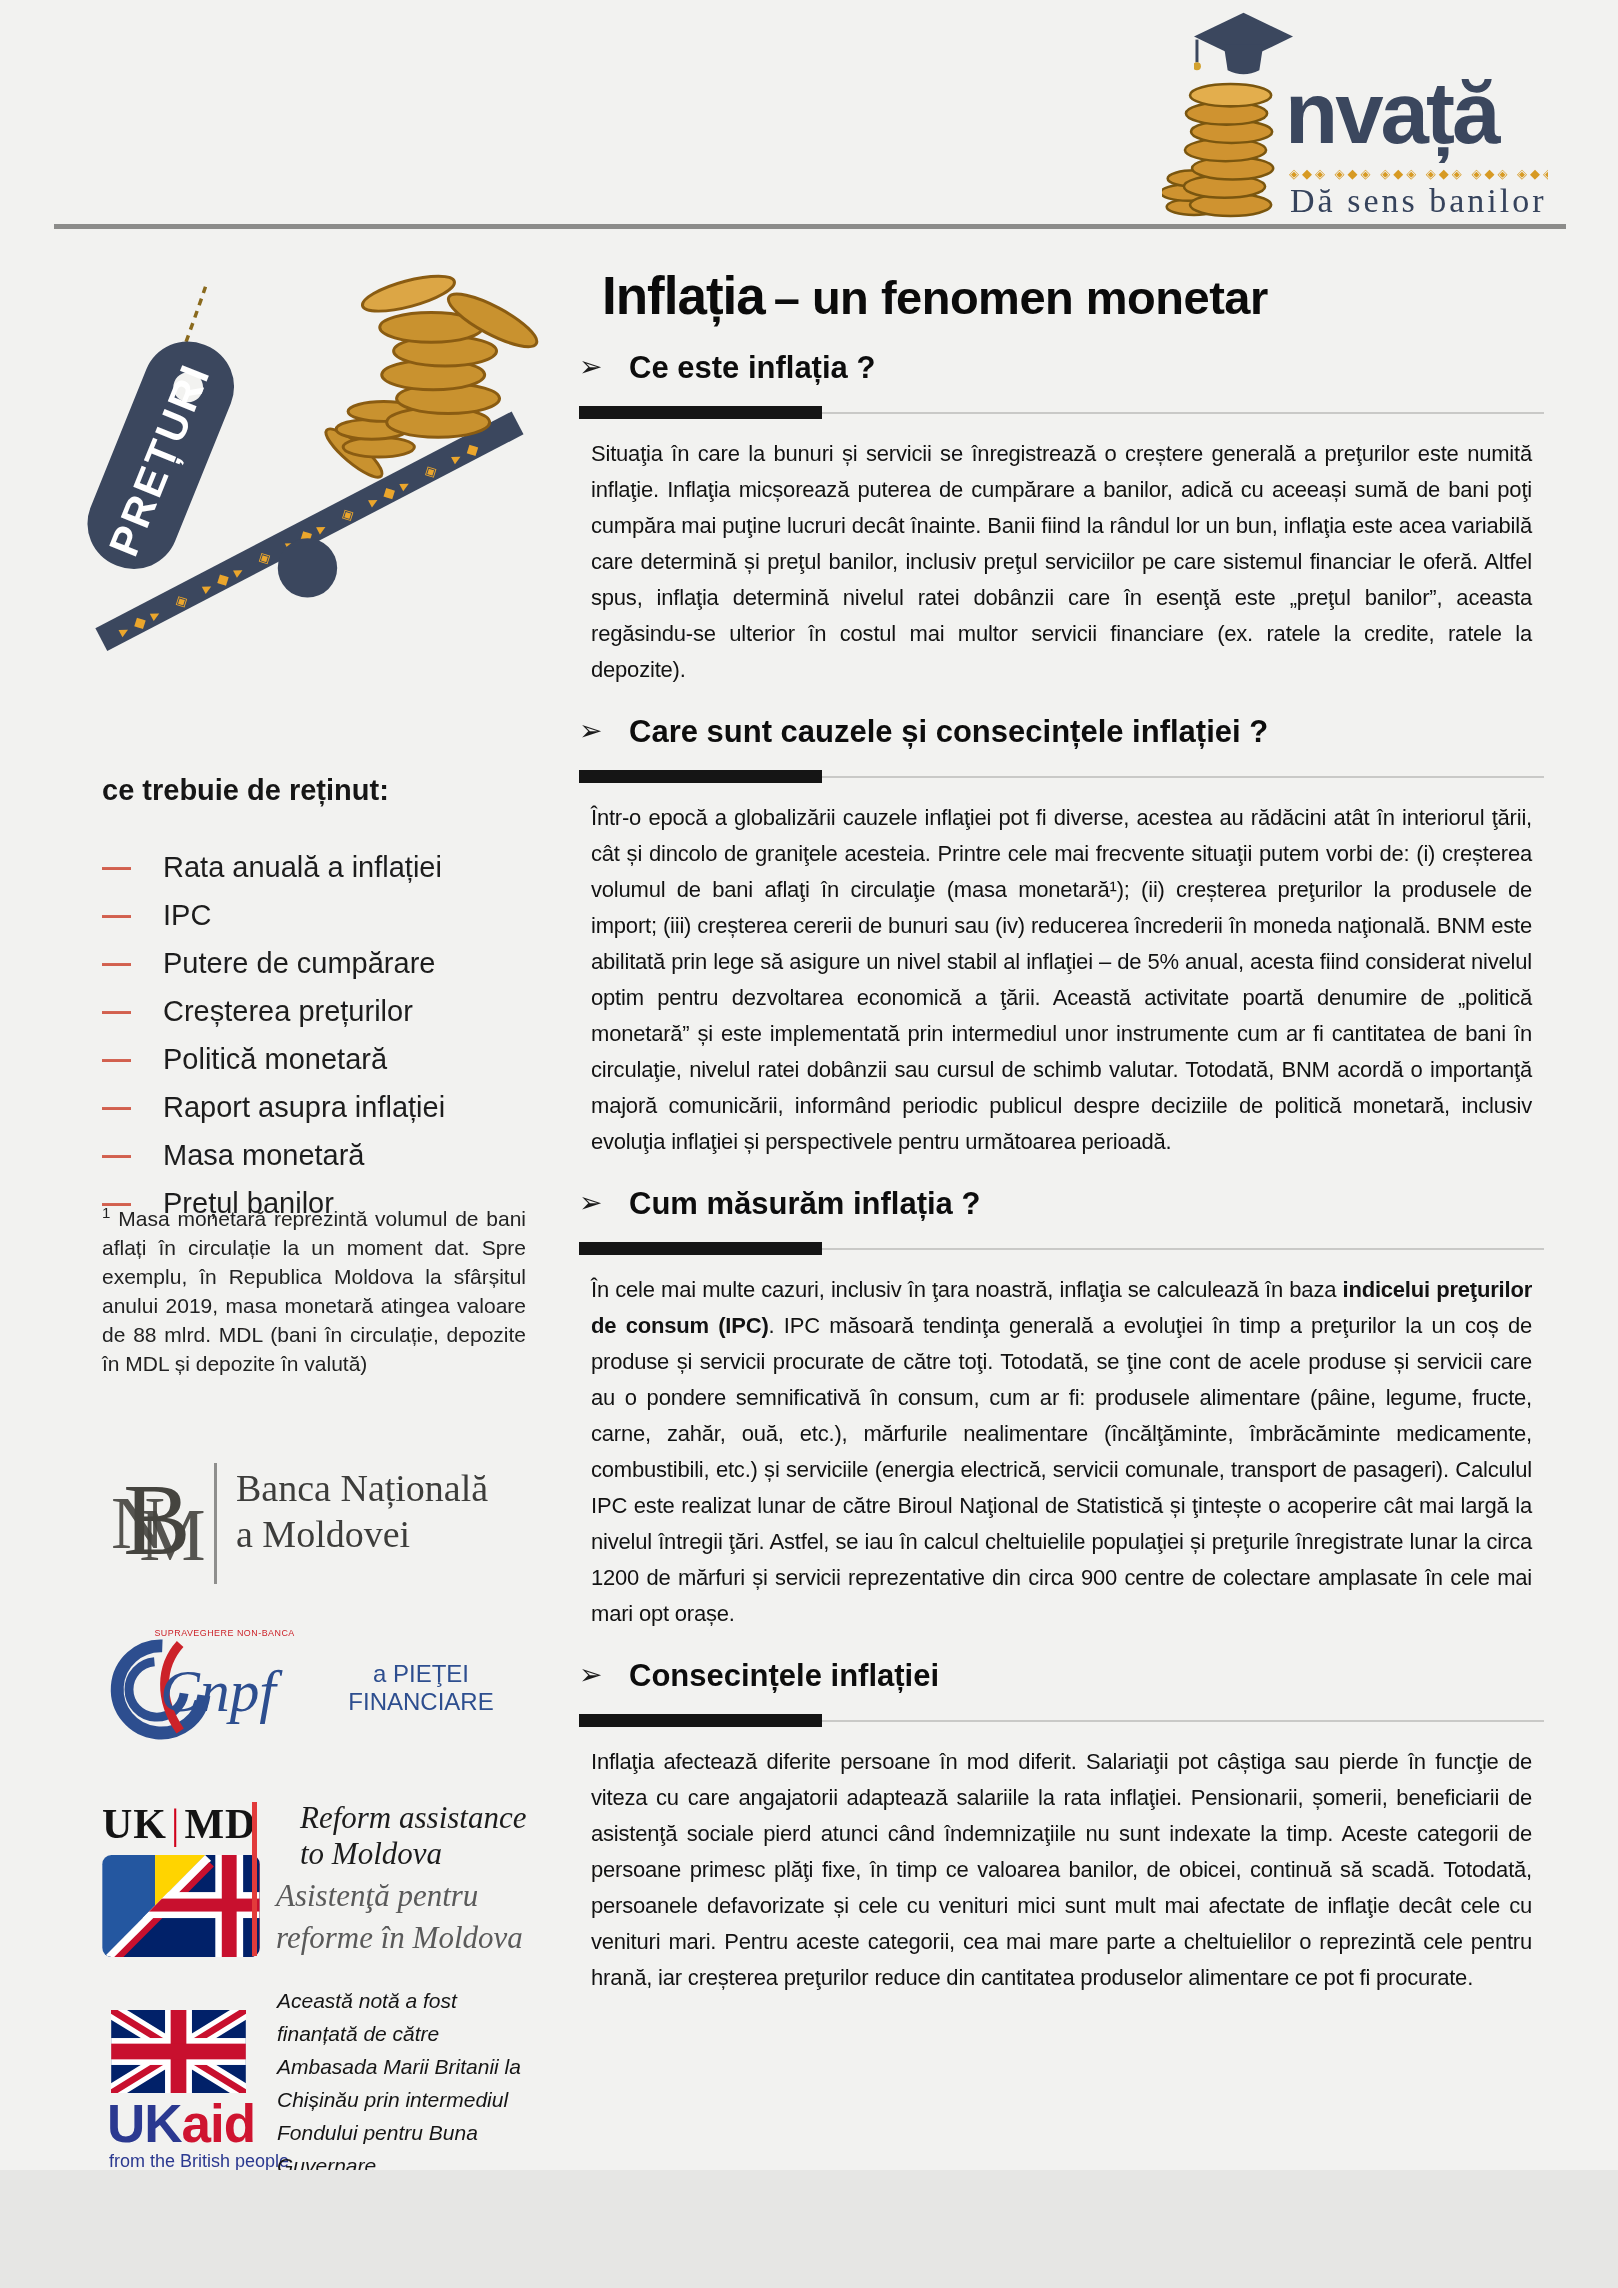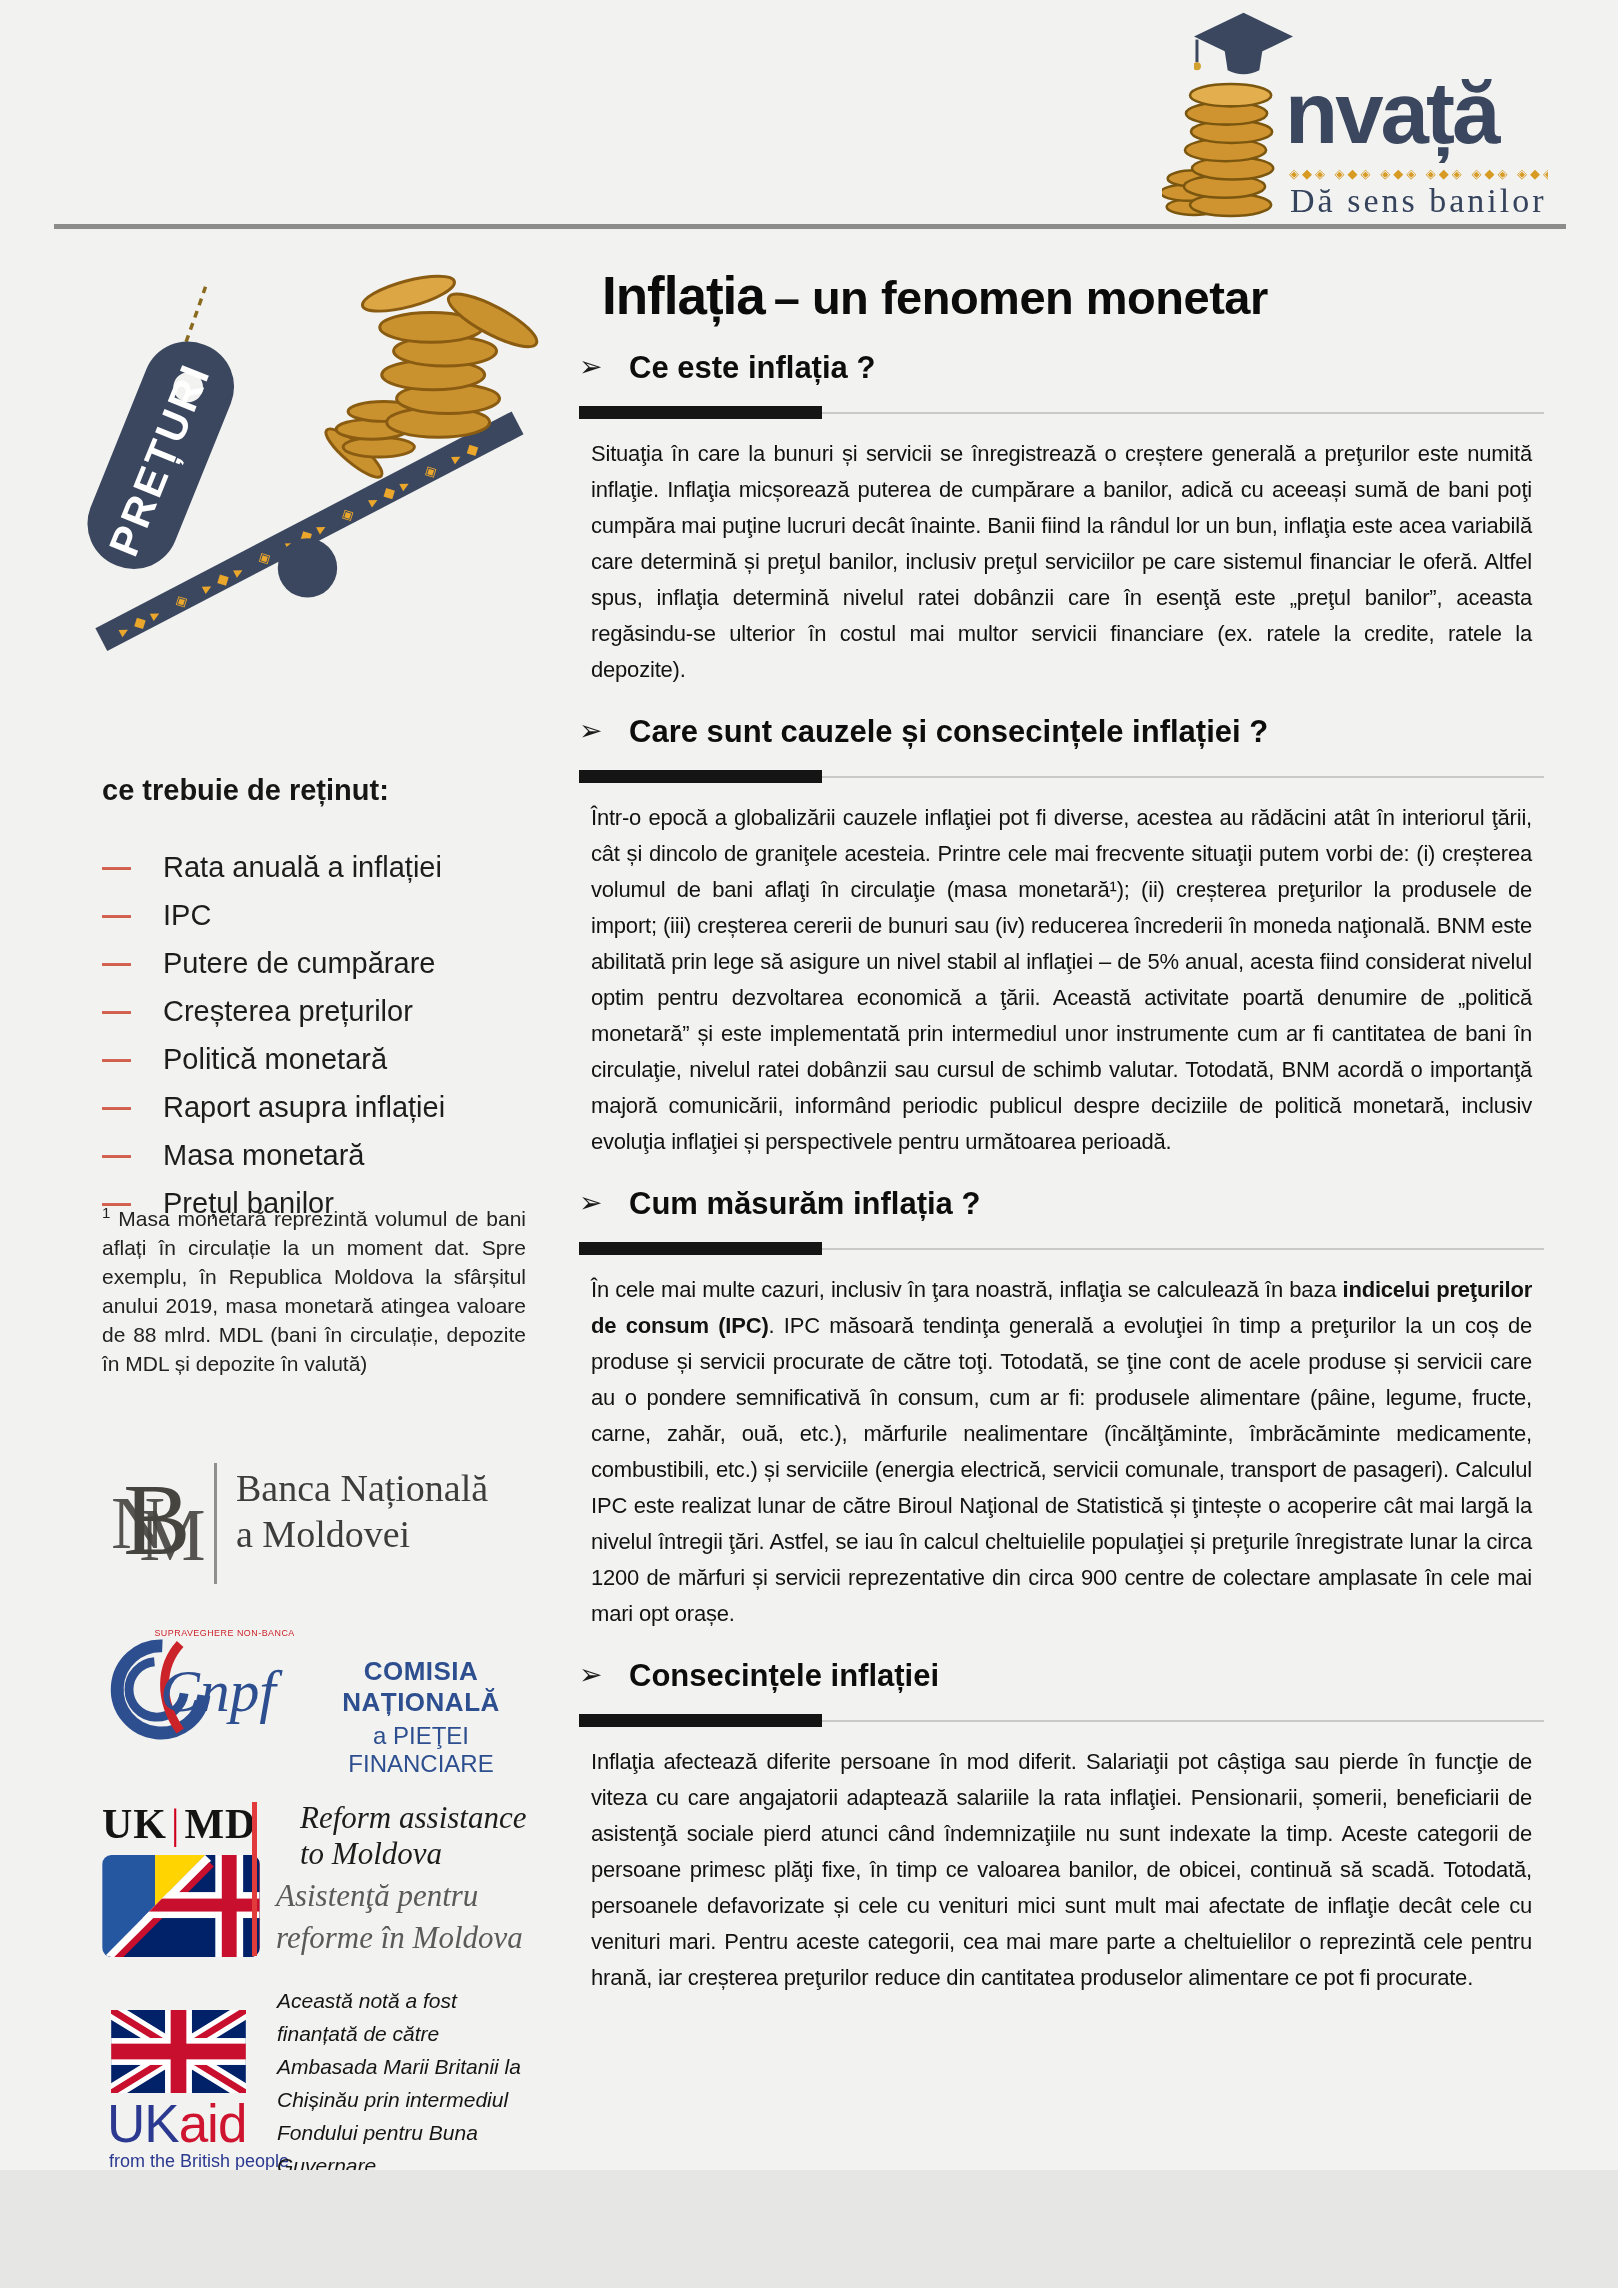--- a/index.html
+++ b/index.html
@@ -46,21 +46,21 @@
              font-size:42px;font-weight:bold;color:#141414;letter-spacing:1px;}
   .ukmd-mark .pipe{color:#d0021b;font-weight:normal;padding:0 4px;}
   .ukmd-flag{position:absolute;left:0;top:55px;width:158px;height:102px;}
   .ukmd-div{position:absolute;left:150px;top:2px;width:5px;height:154px;background:#e23b3b;}
   .ukmd-text{position:absolute;left:174px;top:0;font-family:"Liberation Serif",serif;
              font-style:italic;font-size:31px;line-height:36px;}
   .ukmd-text .en{color:#1c1c1c;margin-left:24px;}
   .ukmd-text .ro{color:#5a5a5a;margin-top:6px;}
   .ukaid{position:absolute;left:107px;top:2006px;width:455px;height:238px;}
   .ukaid-flag{position:absolute;left:4px;top:4px;width:135px;height:83px;}
-  .ukaid-mark{position:absolute;left:0;top:87px;font-size:53px;font-weight:normal;letter-spacing:-1px;}
+  .ukaid-mark{position:absolute;left:0;top:87px;font-size:53px;font-weight:bold;letter-spacing:-1px;}
   .ukaid-mark .uk{color:#2b3990;}
   .ukaid-mark .aid{color:#cf1430;}
   .ukaid-tag{position:absolute;left:2px;top:145px;font-size:18px;color:#2b3990;}
   .ukaid-disc{position:absolute;left:170px;top:-22px;width:259px;font-style:italic;
               font-size:21px;line-height:33px;color:#151515;}
 
   
   .main{position:absolute;left:579px;top:269px;width:965px;}
   h1{margin:0 0 28px;line-height:1;color:#0b0b0b;}
   h1 .t1{font-size:53px;font-weight:800;letter-spacing:-1px;margin-left:23px;}
@@ -194,21 +194,20 @@
 
   <div class="cnpf">
     <svg class="cnpf-emblem" viewBox="0 0 200 125">
       <text x="58" y="12" font-size="9" fill="#cc2229" letter-spacing="0.5">SUPRAVEGHERE NON-BANCARĂ</text>
       <path d="M66,22 A44,44 0 1,0 108,72" stroke="#2d4e8f" stroke-width="13" fill="none"></path>
       <path d="M58,38 A28,28 0 1,0 88,70" stroke="#2d4e8f" stroke-width="9" fill="none"></path>
       <path d="M84,20 C64,42 62,76 84,108" stroke="#cc2229" stroke-width="9" fill="none"></path>
       <text x="64" y="88" font-family="Liberation Serif, serif" font-style="italic" font-size="60" fill="#2d4e8f">Cnpf</text>
     </svg>
     <div class="cnpf-name">
-      <div class="l1">COMISIA NAȚIONALĂ</div>
       <div class="l2">a PIEŢEI FINANCIARE</div>
     </div>
   </div>
 
   <div class="ukmd">
     <div class="ukmd-mark"><span>UK</span><span class="pipe">|</span><span>MD</span></div>
     <svg class="ukmd-flag" viewBox="0 0 170 110">
       <defs>
         <clipPath id="rr">
             <rect x="0" y="0" width="170" height="110" rx="10"></rect>

